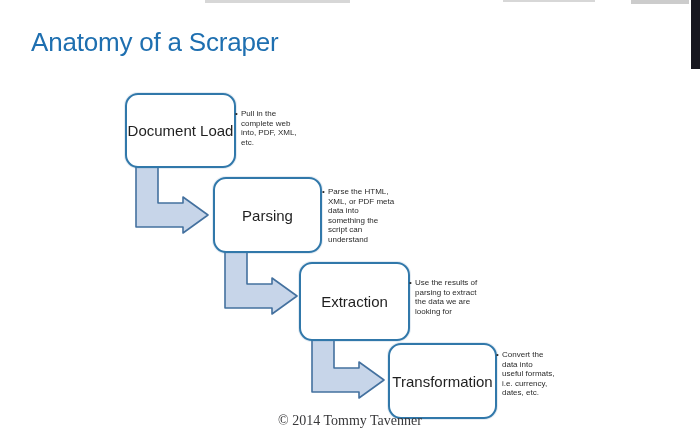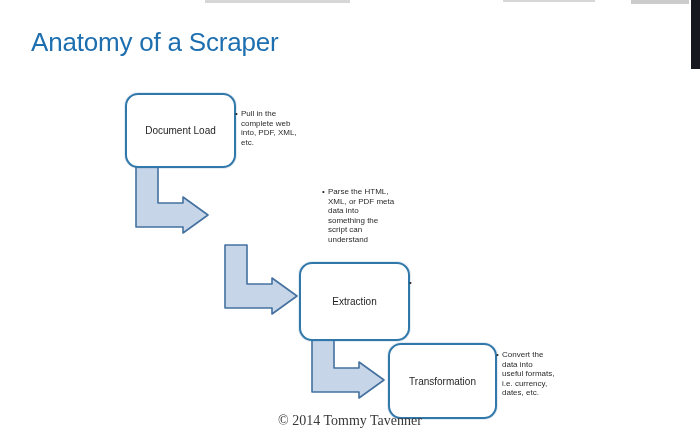--- a/index.html
+++ b/index.html
@@ -8,21 +8,21 @@
     font-family:"Liberation Sans", sans-serif;
   }
   .title{
     position:absolute;left:31px;top:27px;margin:0;
     font-size:26px;font-weight:400;letter-spacing:-0.2px;color:#1e6fb0;
   }
   .arrows{position:absolute;left:0;top:0;pointer-events:none;}
   .box{
     position:absolute;background:#ffffff;border:2px solid #3178aa;border-radius:13px;
     display:flex;align-items:center;justify-content:center;
-    color:#1f1f1f;font-size:10px;text-align:left;
+    color:#1f1f1f;font-size:15px;text-align:left;
     box-shadow:0 0 0 1px rgba(80,130,175,0.15);
   }
   .box1{left:125px;top:93px;width:107px;height:71px;}
   .box2{left:213px;top:177px;width:105px;height:72px;}
   .box3{left:299px;top:262px;width:107px;height:75px;}
   .box4{left:388px;top:343px;width:105px;height:72px;}
   .note{
     position:absolute;display:flex;align-items:flex-start;
     font-size:8px;line-height:9.5px;color:#2b2b2b;
   }
@@ -56,20 +56,23 @@
 
   <svg class="arrows" width="700" height="442" viewBox="0 0 700 442">
     <path d="M136,160 L158,160 L158,203 L183,203 L183,197 L208,215 L183,233 L183,227 L136,227 Z" fill="#c7d5e9" stroke="#44719f" stroke-width="1.6" stroke-linejoin="round"></path>
     <path d="M225,245 L247,245 L247,284 L272,284 L272,278 L297,296 L272,314 L272,308 L225,308 Z" fill="#c7d5e9" stroke="#44719f" stroke-width="1.6" stroke-linejoin="round"></path>
     <path d="M312,329 L334,329 L334,368 L359,368 L359,362 L384,380 L359,398 L359,392 L312,392 Z" fill="#c7d5e9" stroke="#44719f" stroke-width="1.6" stroke-linejoin="round"></path>
   </svg>
 
   <div class="box box1">
     <span>Document Load</span>
   </div>
+  <div class="box box2">
+    <span>Parsing</span>
+  </div>
   <div class="box box3">
     <span>Extraction</span>
   </div>
   <div class="box box4">
     <span>Transformation</span>
   </div>
 
   <div class="note note1">
     <span class="bullet">•</span>
     <span class="note-text">Pull in the
@@ -81,20 +84,24 @@
     <span class="bullet">•</span>
     <span class="note-text">Parse the HTML,
 XML, or PDF meta
 data into
 something the
 script can
 understand</span>
   </div>
   <div class="note note3">
     <span class="bullet">•</span>
+    <span class="note-text">Use the results of
+parsing to extract
+the data we are
+looking for</span>
   </div>
   <div class="note note4">
     <span class="bullet">•</span>
     <span class="note-text">Convert the
 data into
 useful formats,
 i.e. currency,
 dates, etc.</span>
   </div>
 

